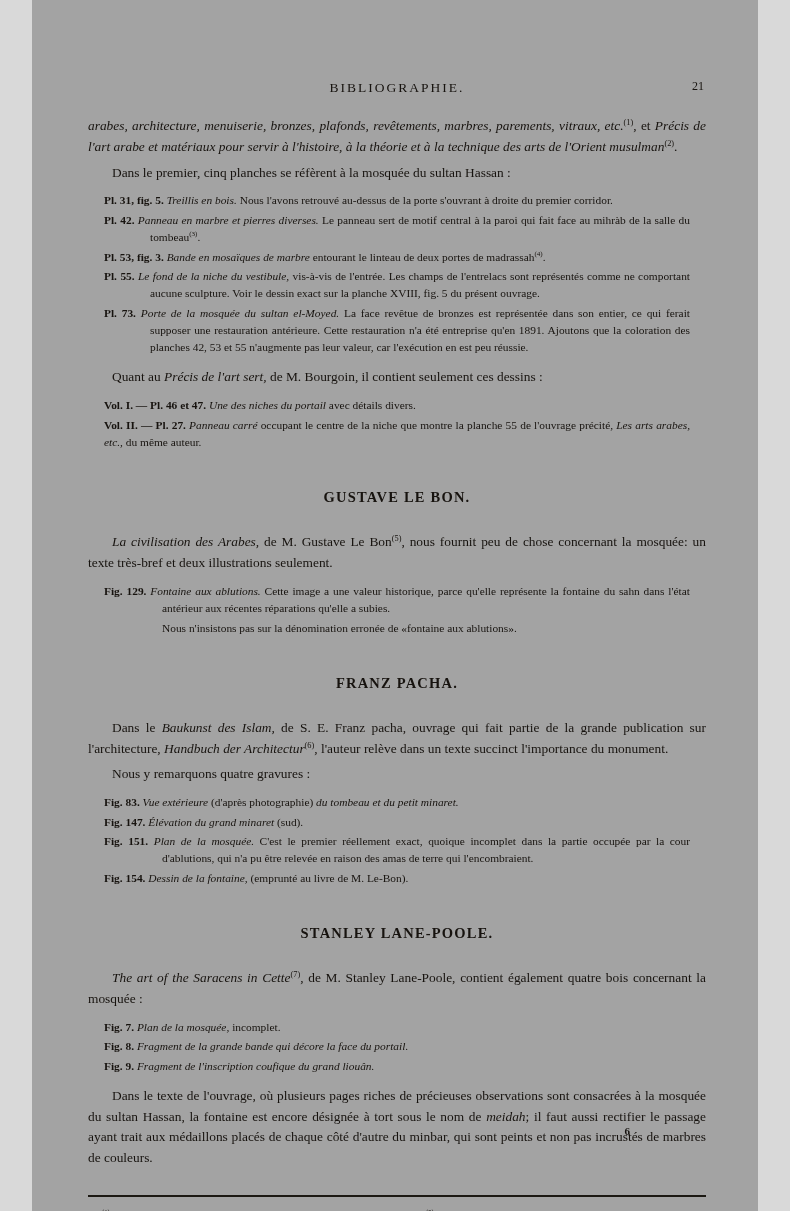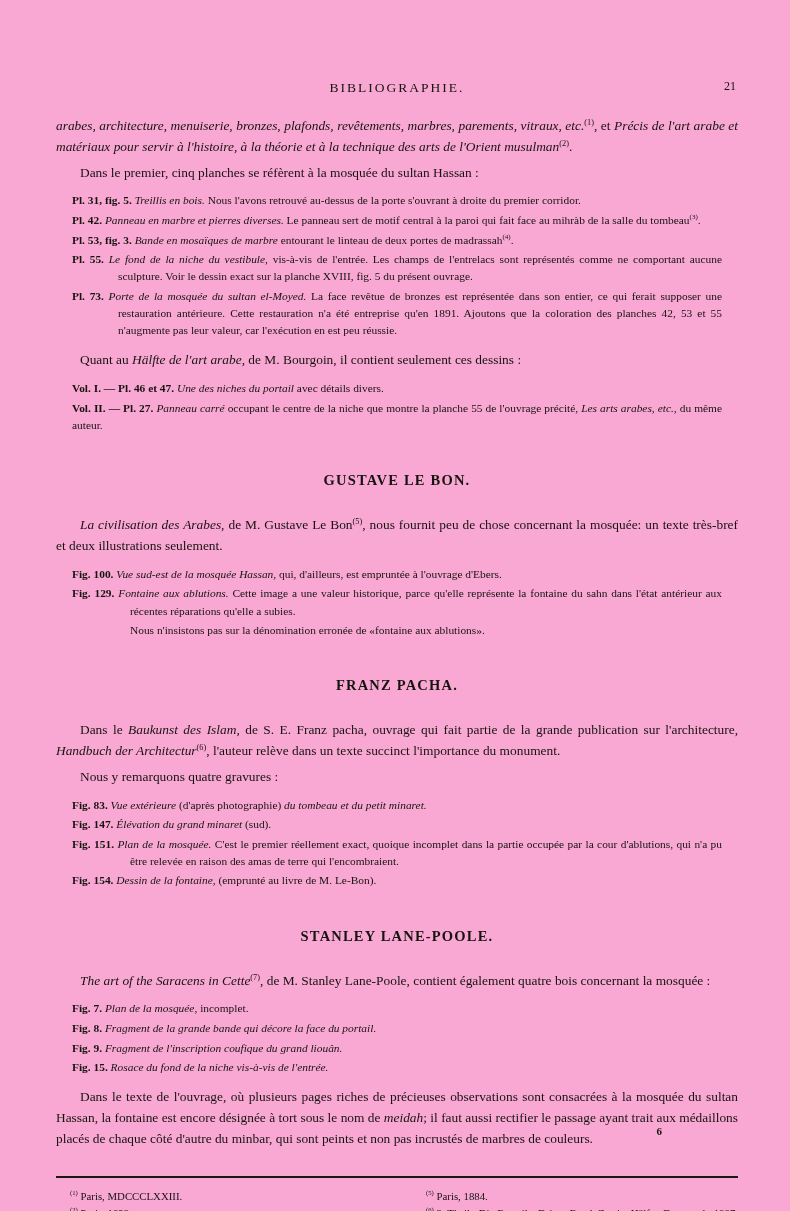--- a/index.html
+++ b/index.html
@@ -1,19 +1,19 @@
 <!DOCTYPE html>
 <html><head>
 <meta charset="utf-8">
 <style>
   * { box-sizing: border-box; }
   html, body { margin: 0; padding: 0; background: #d9d9d9; }
   .page {
-    width: 790px; height: 1211px; margin: 0 auto;
-    background: #f9a8d4; color: #17130f;
+    width: 726px; height: 1211px; margin: 0 auto;
+    background: #a3a3a3; color: #17130f;
     font-family: "Liberation Serif", "DejaVu Serif", serif;
     position: relative; overflow: hidden;
   }
   .inner { padding: 78px 52px 0 56px; }
 
   .pagehead { position: relative; text-align: center; margin-bottom: 20px; }
   .pagehead .title { font-size: 13.5px; letter-spacing: 2px; display: inline-block; }
   .pagehead .pagenum { position: absolute; right: 2px; top: 1px; font-size: 12px; }
 
   p { margin: 0; }
@@ -58,52 +58,50 @@
     <p class="main-p ind"><span>Dans le premier, cinq planches se réfèrent à la mosquée du sultan Hassan :</span></p>
 
     <div class="listblock">
       <p class="small hang"><span class="bd">Pl. 31, fig. 5. </span><span class="it">Treillis en bois.</span><span> Nous l'avons retrouvé au-dessus de la porte s'ouvrant à droite du premier corridor.</span></p>
       <p class="small hang"><span class="bd">Pl. 42. </span><span class="it">Panneau en marbre et pierres diverses.</span><span> Le panneau sert de motif central à la paroi qui fait face au mihràb de la salle du tombeau</span><sup>(3)</sup><span>.</span></p>
       <p class="small hang"><span class="bd">Pl. 53, fig. 3. </span><span class="it">Bande en mosaïques de marbre</span><span> entourant le linteau de deux portes de madrassah</span><sup>(4)</sup><span>.</span></p>
       <p class="small hang"><span class="bd">Pl. 55. </span><span class="it">Le fond de la niche du vestibule,</span><span> vis-à-vis de l'entrée. Les champs de l'entrelacs sont représentés comme ne comportant aucune sculpture. Voir le dessin exact sur la planche XVIII, fig. 5 du présent ouvrage.</span></p>
       <p class="small hang"><span class="bd">Pl. 73. </span><span class="it">Porte de la mosquée du sultan el-Moyed.</span><span> La face revêtue de bronzes est représentée dans son entier, ce qui ferait supposer une restauration antérieure. Cette restauration n'a été entreprise qu'en 1891. Ajoutons que la coloration des planches 42, 53 et 55 n'augmente pas leur valeur, car l'exécution en est peu réussie.</span></p>
     </div>
 
-    <p class="main-p ind"><span>Quant au </span><span class="it">Hälfte de l'art arabe,</span><span> de M. Bourgoin, il contient seulement ces dessins :</span></p>
+    <p class="main-p ind"><span>Quant au </span><span class="it">Précis de l'art sert,</span><span> de M. Bourgoin, il contient seulement ces dessins :</span></p>
 
     <div class="listblock vols">
       <p class="small vol-line"><span class="bd">Vol. I. — Pl. 46 et 47. </span><span class="it">Une des niches du portail</span><span> avec détails divers.</span></p>
       <p class="small vol-line"><span class="bd">Vol. II. — Pl. 27. </span><span class="it">Panneau carré</span><span> occupant le centre de la niche que montre la planche 55 de l'ouvrage précité, </span><span class="it">Les arts arabes, etc.,</span><span> du même auteur.</span></p>
     </div>
 
     <h2 class="sec-heading">GUSTAVE LE BON.</h2>
     <p class="main-p ind"><span class="it">La civilisation des Arabes,</span><span> de M. Gustave Le Bon</span><sup>(5)</sup><span>, nous fournit peu de chose concernant la mosquée: un texte très-bref et deux illustrations seulement.</span></p>
     <div class="listblock">
-      <p class="small hang-fig"><span class="bd">Fig. 100. </span><span class="it">Vue sud-est de la mosquée Hassan,</span><span> qui, d'ailleurs, est empruntée à l'ouvrage d'Ebers.</span></p>
       <p class="small hang-fig"><span class="bd">Fig. 129. </span><span class="it">Fontaine aux ablutions.</span><span> Cette image a une valeur historique, parce qu'elle représente la fontaine du sahn dans l'état antérieur aux récentes réparations qu'elle a subies.</span></p>
       <p class="small note-line"><span>Nous n'insistons pas sur la dénomination erronée de «fontaine aux ablutions».</span></p>
     </div>
 
     <h2 class="sec-heading">FRANZ PACHA.</h2>
     <p class="main-p ind"><span>Dans le </span><span class="it">Baukunst des Islam,</span><span> de S. E. Franz pacha, ouvrage qui fait partie de la grande publication sur l'architecture, </span><span class="it">Handbuch der Architectur</span><sup>(6)</sup><span>, l'auteur relève dans un texte succinct l'importance du monument.</span></p>
     <p class="main-p ind"><span>Nous y remarquons quatre gravures :</span></p>
     <div class="listblock">
       <p class="small hang-fig"><span class="bd">Fig. 83. </span><span class="it">Vue extérieure</span><span> (d'après photographie) </span><span class="it">du tombeau et du petit minaret.</span></p>
       <p class="small hang-fig"><span class="bd">Fig. 147. </span><span class="it">Élévation du grand minaret</span><span> (sud).</span></p>
       <p class="small hang-fig"><span class="bd">Fig. 151. </span><span class="it">Plan de la mosquée.</span><span> C'est le premier réellement exact, quoique incomplet dans la partie occupée par la cour d'ablutions, qui n'a pu être relevée en raison des amas de terre qui l'encombraient.</span></p>
       <p class="small hang-fig"><span class="bd">Fig. 154. </span><span class="it">Dessin de la fontaine,</span><span> (emprunté au livre de M. Le-Bon).</span></p>
     </div>
 
     <h2 class="sec-heading">STANLEY LANE-POOLE.</h2>
     <p class="main-p ind"><span class="it">The art of the Saracens in Cette</span><sup>(7)</sup><span>, de M. Stanley Lane-Poole, contient également quatre bois concernant la mosquée :</span></p>
     <div class="listblock">
       <p class="small hang-fig"><span class="bd">Fig. 7. </span><span class="it">Plan de la mosquée,</span><span> incomplet.</span></p>
       <p class="small hang-fig"><span class="bd">Fig. 8. </span><span class="it">Fragment de la grande bande qui décore la face du portail.</span></p>
       <p class="small hang-fig"><span class="bd">Fig. 9. </span><span class="it">Fragment de l'inscription coufique du grand liouân.</span></p>
-      <p class="small hang-fig"><span class="bd">Fig. 15. </span><span class="it">Rosace du fond de la niche vis-à-vis de l'entrée.</span></p>
     </div>
     <p class="main-p ind"><span>Dans le texte de l'ouvrage, où plusieurs pages riches de précieuses observations sont consacrées à la mosquée du sultan Hassan, la fontaine est encore désignée à tort sous le nom de </span><span class="it">meidah</span><span>; il faut aussi rectifier le passage ayant trait aux médaillons placés de chaque côté d'autre du minbar, qui sont peints et non pas incrustés de marbres de couleurs.</span></p>
 
     <div class="fnblock">
       <hr class="fnrule">
       <div class="footnotes">
         <div class="fncol">
           <p class="fn"><sup>(1)</sup><span> Paris, MDCCCLXXIII.</span></p>
           <p class="fn"><sup>(2)</sup><span> Paris, 1892.</span></p>
           <p class="fn"><sup>(3)</sup><span> La fig. 2 de la pl. XX du présent ouvrage reproduit le quart de ce panneau.</span></p>

